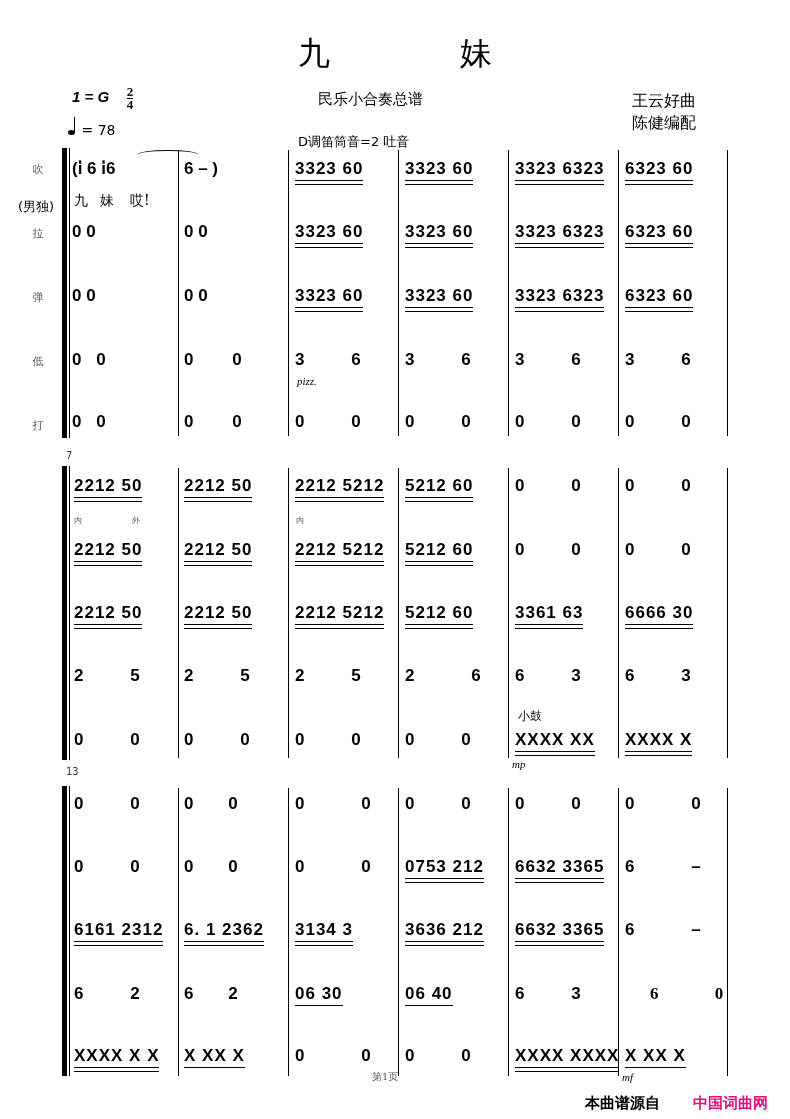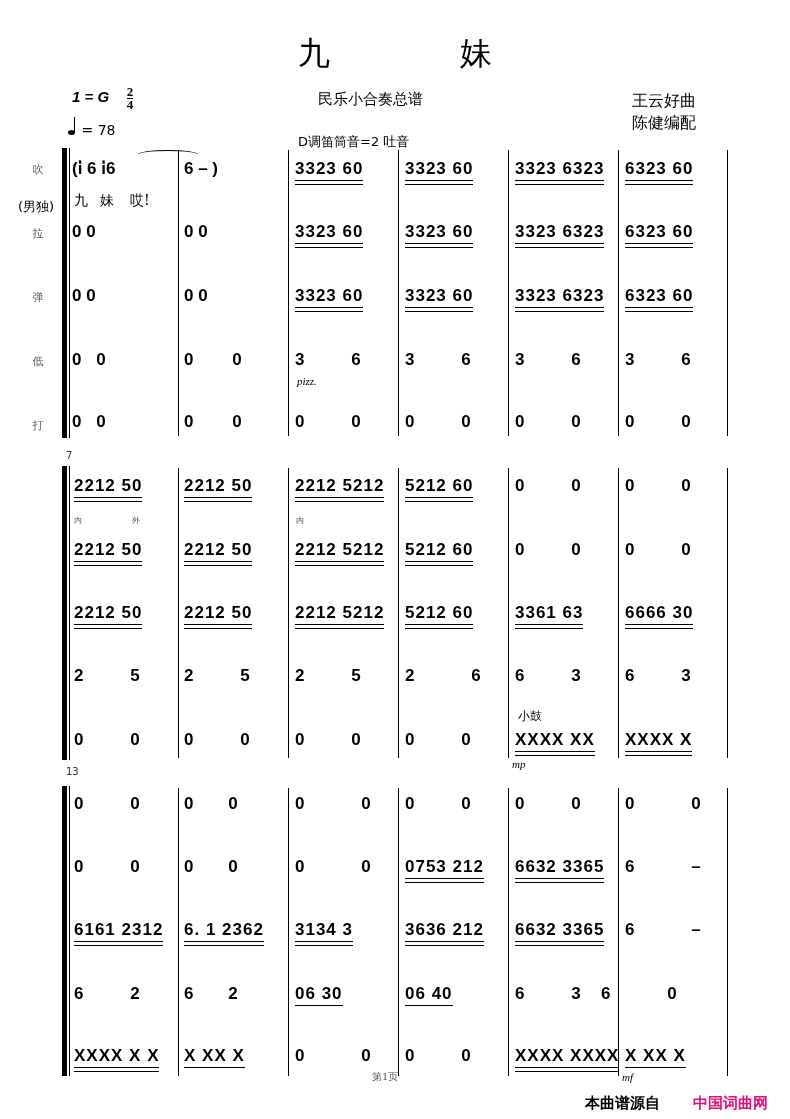--- a/index.html
+++ b/index.html
@@ -202,21 +202,21 @@
   <div class="cell" style="left:295px;top:156px;"><span class="grp u2">3134 3</span></div>
   <div class="cell" style="left:405px;top:156px;"><span class="grp u2">3636 212</span></div>
   <div class="cell" style="left:515px;top:156px;"><span class="grp u2">6632 3365</span></div>
   <div class="cell" style="left:625px;top:156px;word-spacing:52px;">6  –</div>
 
   <div class="cell" style="left:74px;top:220px;word-spacing:42px;">6  2</div>
   <div class="cell" style="left:184px;top:220px;word-spacing:30px;">6  2</div>
   <div class="cell" style="left:295px;top:220px;"><span class="grp u1">06 30</span></div>
   <div class="cell" style="left:405px;top:220px;"><span class="grp u1">06 40</span></div>
   <div class="cell" style="left:515px;top:220px;word-spacing:42px;">6  3</div>
-  <div class="cell" style="left:601px;top:220px;word-spacing:52px;">6  0</div>
+  <div class="cell" style="left:650px;top:220px;word-spacing:52px;font-family:Liberation Serif, serif;">6  0</div>
 
   <div class="cell" style="left:74px;top:282px;"><span class="grp u2">XXXX X X</span></div>
   <div class="cell" style="left:184px;top:282px;"><span class="grp u1">X XX X</span></div>
   <div class="cell" style="left:295px;top:282px;word-spacing:52px;">0  0</div>
   <div class="cell" style="left:405px;top:282px;word-spacing:42px;">0  0</div>
   <div class="cell" style="left:515px;top:282px;"><span class="grp u2">XXXX XXXX</span></div>
   <div class="cell" style="left:625px;top:282px;"><span class="grp u1">X XX X</span></div>
   <div class="mark" style="left:622px;top:307px;">mf</div>
 </div>
 

